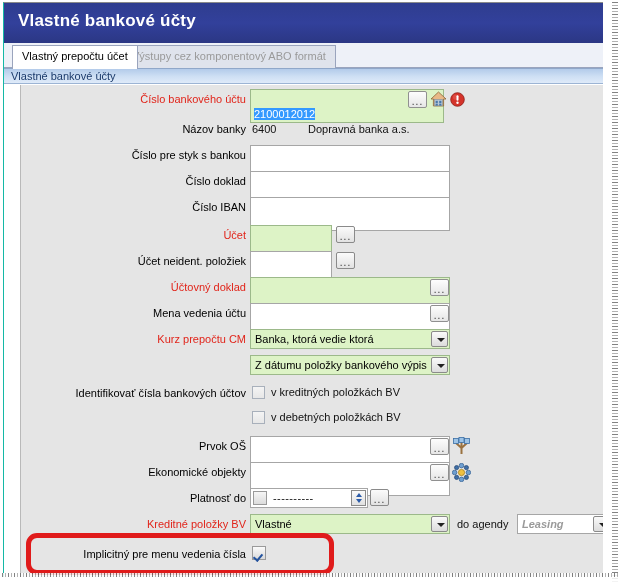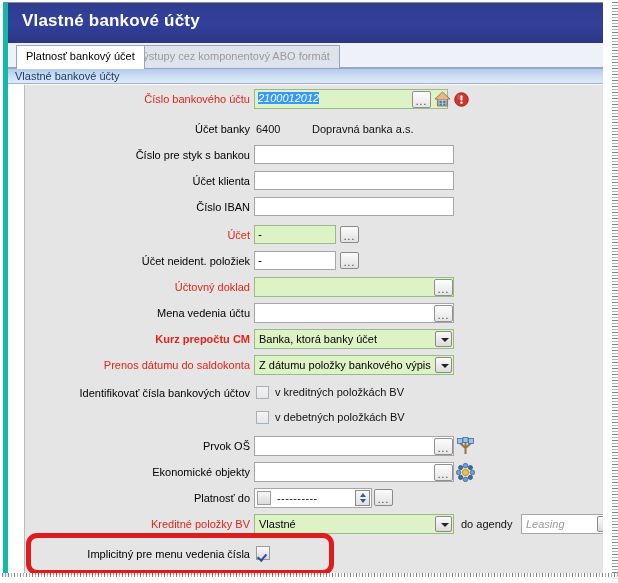--- a/index.html
+++ b/index.html
@@ -15,21 +15,21 @@
     overflow: hidden;
     position: relative;
   }
 
   
   #window {
     position: absolute;
     left: 3px; top: 2px;
     width: 600px; height: 575px;
     background: #ffffff;
-    border-left: 5px solid #14b8a6;
+    border-left: 1px solid #14b8a6;
     border-top: 1px solid #8a8a8a;
     overflow: hidden;
   }
 
   
   .torn-right {
     position: absolute;
     right: 0; top: 0;
     width: 14px; height: 583px;
     background:
@@ -158,23 +158,22 @@
   
   .inp {
     position: absolute;
     top: 0;
     height: 19px;
     border: 1px solid #a6a6a6;
     background: #ffffff;
     font-family: "Liberation Sans", sans-serif;
     font-size: 11px;
     line-height: 17px;
-    padding: 0 3px;
+    padding: 16px 3px;
     color: #111;
-    font-style: italic;
   }
   .inp.green { background: #ddf3c6; border-color: #9cb98a; }
 
   .sel-text {
     background: #3399ff;
     color: #ffffff;
   }
 
   
   .ellip {
@@ -226,20 +225,21 @@
     border-right: 4px solid transparent;
     border-top: 4px solid #222;
   }
   .combo.disabled {
     border: 1px solid #a6a6a6;
     background: #ffffff;
   }
   .combo.disabled .ctext {
     color: #9a9a9a;
     font-style: italic;
+    font-weight: bold;
   }
 
   
   .cbx {
     position: absolute;
     width: 13px; height: 13px;
     border: 1px solid #a8b0bb;
     background: linear-gradient(to bottom, #f4f4f4, #e7e7e7);
   }
   .cbx.checked::after {
@@ -343,21 +343,21 @@
 </head>
 <body>
 
 <div id="window">
 
   <div id="titlebar">
     <div class="title">Vlastné bankové účty</div>
   </div>
 
   <div id="tabstrip">
-    <div id="tab0" class="tab active">Platnosť bankový účet</div>
+    <div id="tab0" class="tab active">Vlastný prepočtu účet</div>
     <div id="tab1" class="tab">Výstupy cez komponentový ABO formát</div>
   </div>
 
   <div id="groupband">
     <div class="gtext">Vlastné bankové účty</div>
   </div>
 
   <div id="form">
     <div id="formborder"></div>
 
@@ -385,32 +385,32 @@
         <svg width="15" height="15" viewBox="0 0 15 15">
           <circle cx="7.5" cy="7.5" r="6.8" fill="#d4332a" stroke="#8e1b14" stroke-width="0.8"></circle>
           <circle cx="5.6" cy="5.2" r="2.6" fill="#e8645b" opacity="0.5"></circle>
           <rect x="6.5" y="3.3" width="2" height="5.4" rx="1" fill="#ffffff"></rect>
           <circle cx="7.5" cy="10.8" r="1.2" fill="#ffffff"></circle>
         </svg>
       </span>
     </div>
 
     <div class="row" style="top:34px;">
-      <div class="lblbox norm">Účet banky</div>
+      <div class="lblbox norm">Názov banky</div>
       <div class="statictext" style="left:232px; top:0;">6400</div>
       <div class="statictext" style="left:288px; top:0;">Dopravná banka a.s.</div>
     </div>
 
     <div class="row" style="top:60px;">
       <div class="lblbox norm">Číslo pre styk s bankou</div>
       <input class="inp" style="left: 230px; width: 200px;" value="">
     </div>
 
     <div class="row" style="top:86px;">
-      <div class="lblbox norm">Účet klienta</div>
+      <div class="lblbox norm">Číslo doklad</div>
       <input class="inp" style="left: 230px; width: 200px;" value="">
     </div>
 
     <div class="row" style="top:112px;">
       <div class="lblbox norm">Číslo IBAN</div>
       <input class="inp" style="left: 230px; width: 200px;" value="">
     </div>
 
     <div class="row" style="top:140px;">
       <div class="lblbox" style="color:#e1251b;">Účet</div>
@@ -446,29 +446,28 @@
       <div class="lblbox norm">Mena vedenia účtu</div>
       <div class="inp" style="left:230px; width:200px; height:20px;">
         <span></span>
       </div>
       <div class="ellip inside" style="left:410px; top:2px;">
         <span class="dots">...</span>
       </div>
     </div>
 
     <div class="row" style="top:244px;">
-      <div class="lblbox" style="color:#e1251b;font-weight:bold;">Kurz prepočtu CM</div>
+      <div class="lblbox" style="color:#e1251b;">Kurz prepočtu CM</div>
       <div class="combo" style="left:230px; width:200px;">
-        <span class="ctext" style="width:172px;">Banka, ktorá banky účet</span>
+        <span class="ctext" style="width:172px;">Banka, ktorá vedie ktorá</span>
         <span class="arrow"></span>
       </div>
     </div>
 
     <div class="row" style="top:270px;">
-      <div class="lblbox" style="color:#e1251b;">Prenos dátumu do saldokonta</div>
       <div class="combo" style="left:230px; width:200px;">
         <span class="ctext" style="width:172px;">Z dátumu položky bankového výpis</span>
         <span class="arrow"></span>
       </div>
     </div>
 
     <div class="row" style="top:298px;">
       <div class="lblbox norm">Identifikovať čísla bankových účtov</div>
       <span class="cbx" style="left:232px; top:3px;"></span>
       <span class="cbtext" style="left:251px; top:3px;">v kreditných položkách BV</span>

